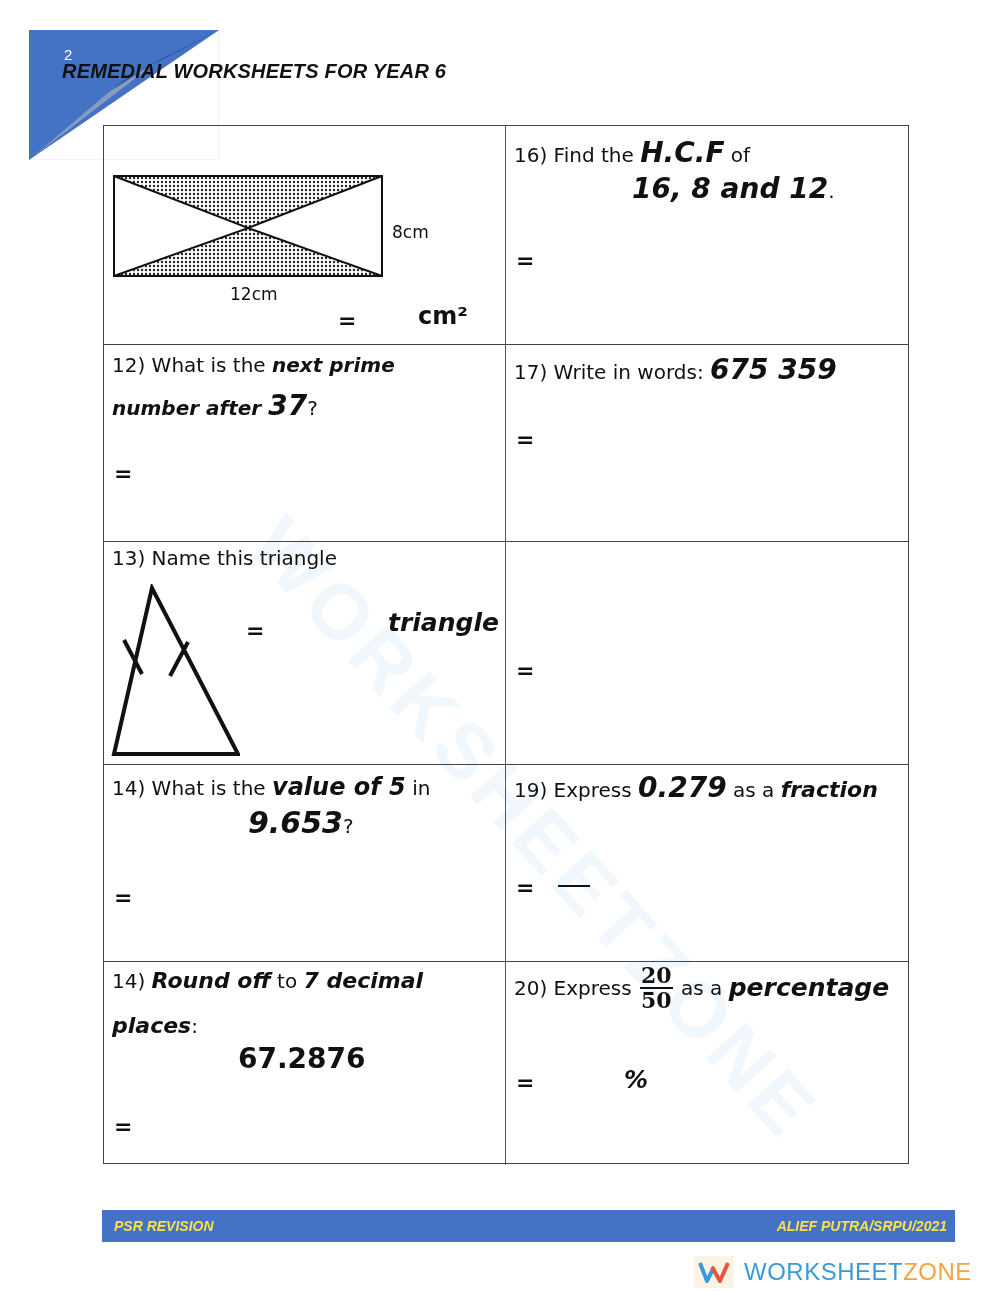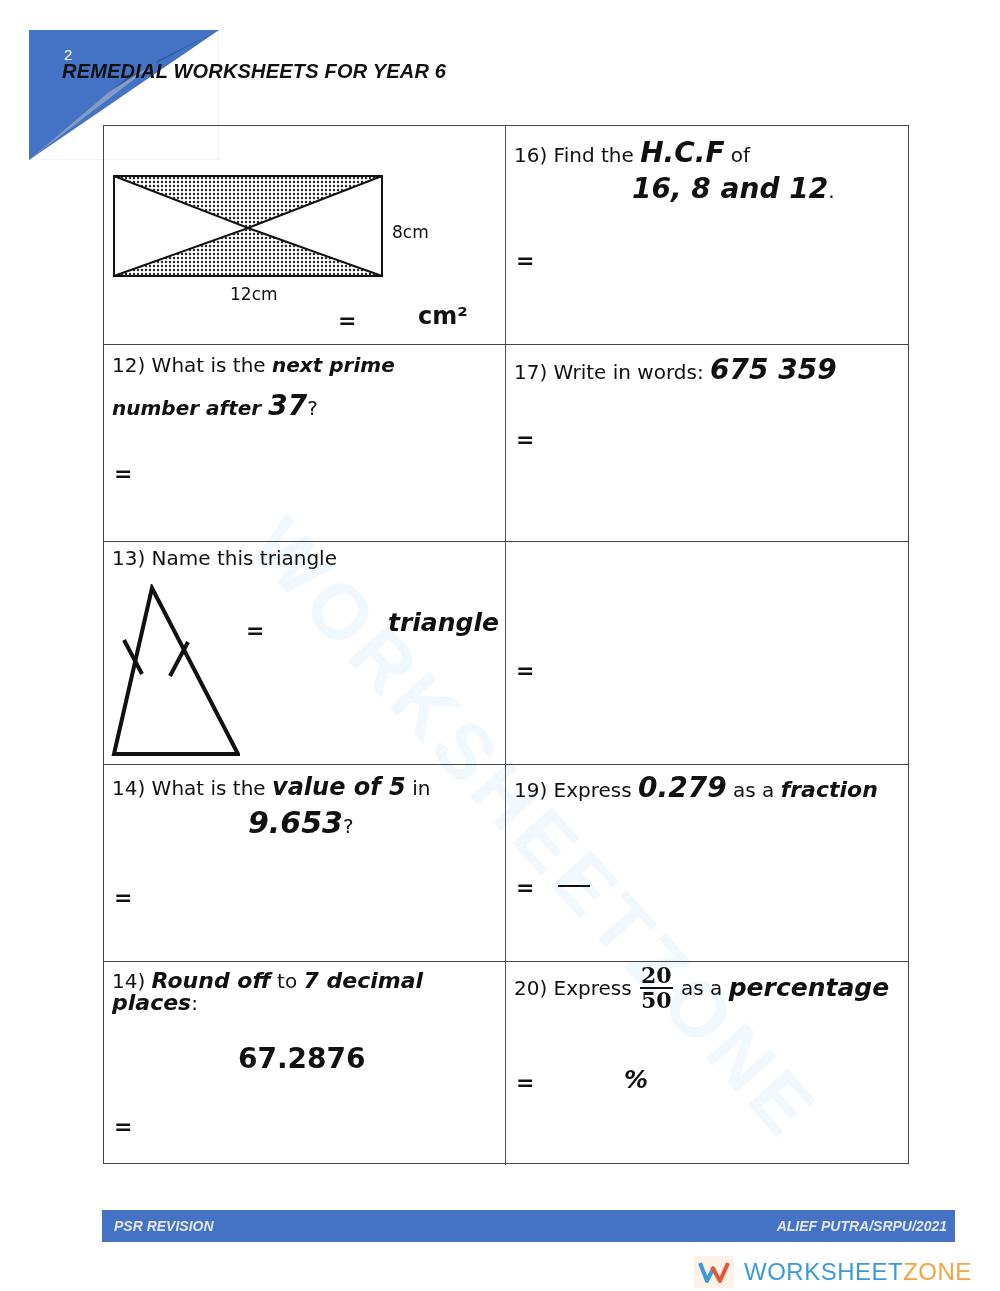--- a/index.html
+++ b/index.html
@@ -22,21 +22,21 @@
   .big { font-size: 28px; font-weight: bold; font-style: italic; }
   .eq { position: absolute; font-size: 22px; font-weight: bold; }
   .frac { display: inline-block; vertical-align: middle; text-align: center; line-height: 1; margin: 0 2px; }
   .frac span { display: block; }
   .frac .num { border-bottom: 2px solid #111; padding: 0 1px 1px; }
 
   .watermark { position: absolute; left: 300px; top: 500px; font-family: "Liberation Sans", sans-serif; font-size: 78px;
     font-weight: bold; color: rgba(70,150,230,0.08); transform: rotate(48deg); transform-origin: 0 0; letter-spacing: 6px; }
 
   .footer { position: absolute; left: 102px; top: 1210px; width: 853px; height: 32px; background: #4472c4;
-    font-family: "Liberation Sans", sans-serif; font-weight: bold; font-style: italic; font-size: 14px; color: #e5e5e5; }
+    font-family: "Liberation Sans", sans-serif; font-weight: bold; font-style: italic; font-size: 14px; color: #fde047; }
   .footer .l { position: absolute; left: 12px; top: 8px; }
   .footer .r { position: absolute; right: 8px; top: 8px; margin-left: 23px; }
 
   .brand { position: absolute; left: 694px; top: 1256px; height: 32px; display: flex; align-items: center; gap: 10px; }
   .brand .logo { width: 40px; height: 32px; display: flex; align-items: center; justify-content: center; background: #fdf2e6; }
   .brand .name { font-family: "Liberation Sans", sans-serif; font-size: 24px; color: #3b9ad9; letter-spacing: 0.5px; }
   .brand .name .zone { color: #f4a340; }
 </style>
 </head>
 <body>
@@ -134,21 +134,21 @@
       <div class="eq" style="left:10px;top:110px;">=</div>
       <div style="position:absolute;left:52px;top:120px;width:32px;border-top:2px solid #111;"></div>
     </div>
   </div>
 
   <div class="row" style="top:835px;height:204px;">
     <div class="cell left">
       <div class="q" style="left:8px;top:6px;">
         <span>14) </span><span class="em" style="font-size:22px;">Round off</span><span> to </span><span class="em" style="font-size:22px;">7 decimal</span>
       </div>
-      <div class="q" style="left:8px;top:28px;">
+      <div class="q" style="left:8px;top:51px;">
         <span class="em" style="font-size:22px;">places</span><span>:</span>
       </div>
       <div class="q" style="left:134px;top:80px;font-size:28px;font-weight:bold;">67.2876</div>
       <div class="eq" style="left:10px;top:152px;">=</div>
     </div>
     <div class="cell right">
       <div class="q" style="left:8px;top:2px;">
         <span style="vertical-align:middle;">20) Express </span><span class="frac" style="font-size:22px;font-family:'DejaVu Serif',serif;font-weight:bold;"><span class="num">20</span><span>50</span></span><span style="vertical-align:middle;"> as a </span><span class="em" style="vertical-align:middle;font-size:25px;">percentage</span>
       </div>
       <div class="eq" style="left:10px;top:108px;">=</div>

